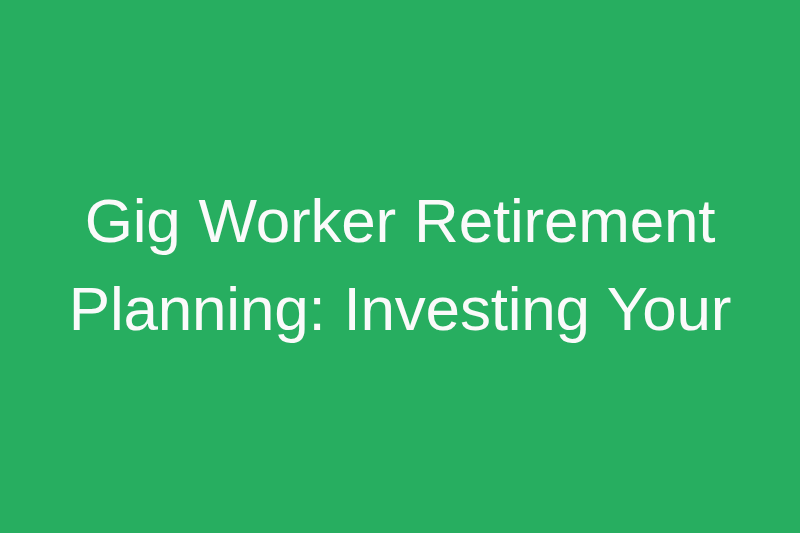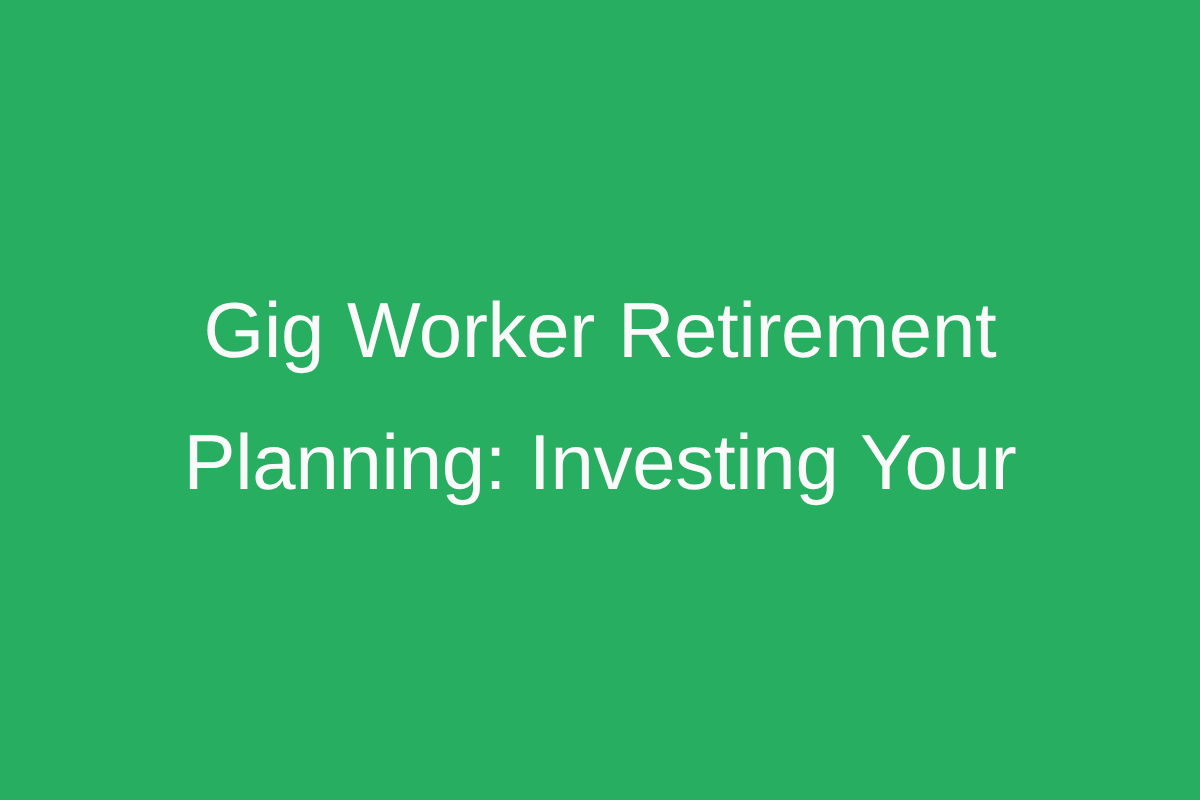--- a/index.html
+++ b/index.html
@@ -47,17 +47,17 @@
     overflow-wrap: break-word;
   }
 </style>
 </head>
 <body>
 
 <div class="featured-card" style="background-color: rgb(39, 174, 96); width: 800px; height: 533px;">
 
   <div class="title-block">
 
-    <h1 class="title-text" style="color: rgb(250, 250, 250); font-size: 52px; line-height: 88px; text-align: center;">Gig Worker Retirement Planning: Investing Your</h1>
+    <h1 class="title-text" style="color: rgb(250, 250, 250); font-size: 62px; line-height: 88px; text-align: center;">Gig Worker Retirement Planning: Investing Your</h1>
 
   </div>
 
 </div>
 
 </body></html>

